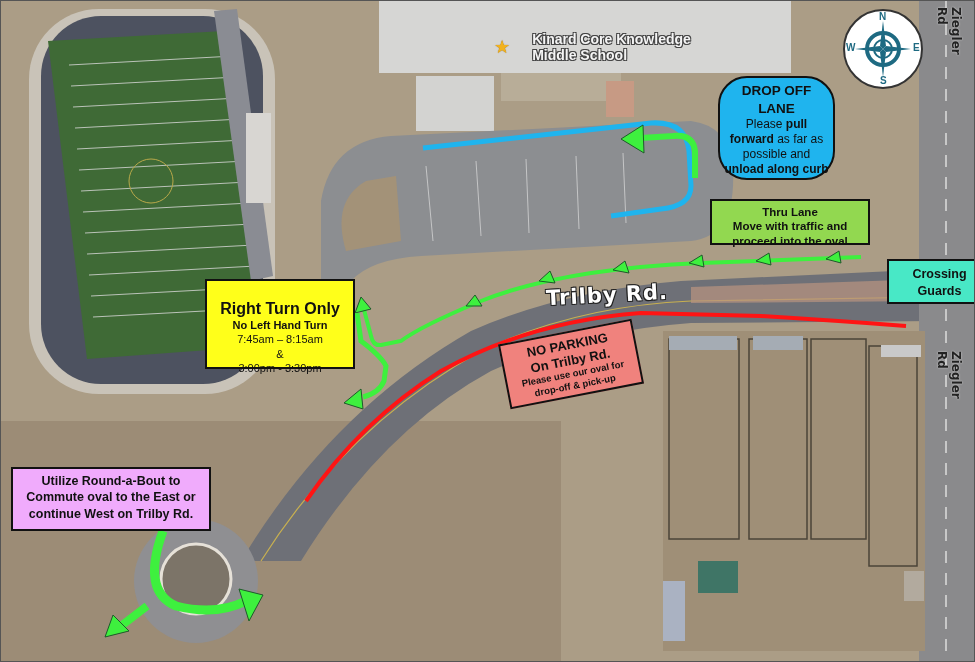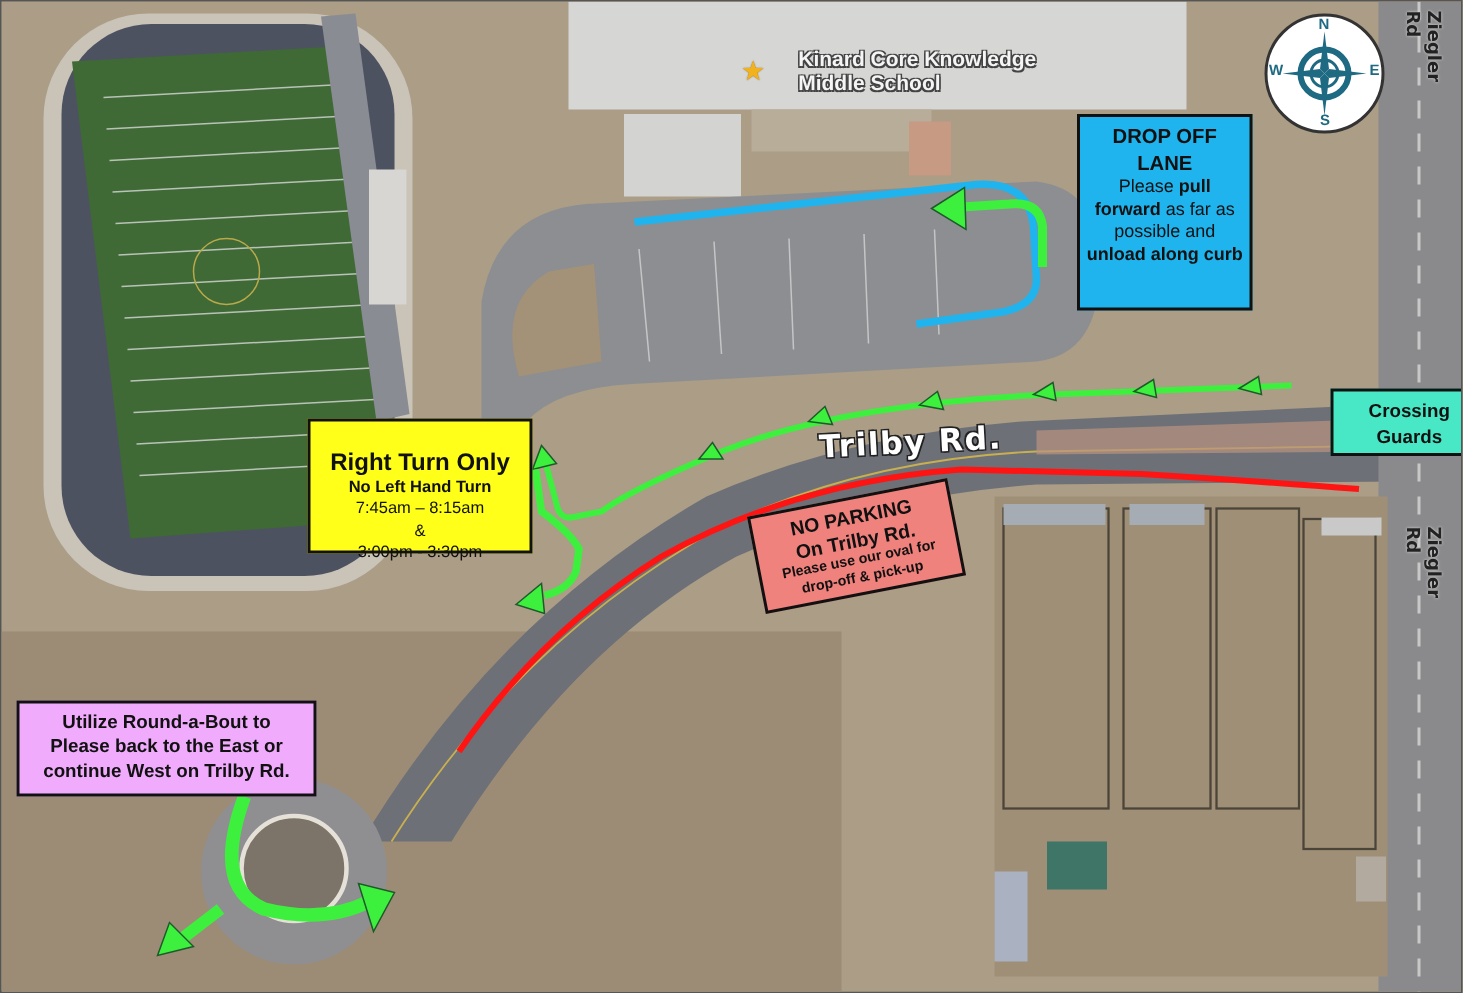--- a/index.html
+++ b/index.html
@@ -1,21 +1,21 @@
 <!DOCTYPE html>
 <html><head>
   <meta charset="utf-8">
   <style>
     html, body { margin: 0; padding: 0; }
     body { width: 975px; height: 662px; overflow: hidden; background: #a89a84; font-family: "Liberation Sans", sans-serif; }
     #map { position: relative; width: 975px; height: 662px; overflow: hidden; background: #ad9f88; border: 1px solid #555; box-sizing: border-box; }
     svg.base { position: absolute; left: 0; top: 0; }
     .callout { position: absolute; box-sizing: border-box; border: 2px solid #111; text-align: center; color: #111; font-family: "Liberation Sans", sans-serif; line-height: 1.25; }
     .callout .b { font-weight: bold; }
-    .drop-off { left: 717px; top: 75px; width: 117px; height: 131px; background: #1fb4ee; padding-top: 4px; font-size: 12px; }
+    .drop-off { left: 717px; top: 75px; width: 117px; height: 104px; background: #1fb4ee; padding-top: 4px; font-size: 12px; border-radius: 29px; }
     .drop-off .title { font-weight: bold; font-size: 13.5px; line-height: 1.3; }
     .thru { left: 709px; top: 198px; width: 160px; height: 46px; background: #92d850; font-size: 11.5px; font-weight: bold; padding-top: 4px; line-height: 1.25; }
     .right-turn { left: 204px; top: 278px; width: 150px; height: 90px; background: #ffff1a; font-size: 11px; padding-top: 18px; line-height: 1.3; }
     .right-turn .title { font-size: 16px; font-weight: bold; line-height: 1.2; }
     .no-parking { left: 502px; top: 330px; width: 136px; height: 66px; background: #f0827d; font-size: 11px; padding-top: 4px; transform: rotate(-11deg); transform-origin: center; line-height: 1.2; }
     .no-parking .title { font-weight: bold; font-size: 13px; }
     .no-parking .sub { font-size: 9.5px; font-weight: bold; }
     .roundabout { left: 10px; top: 466px; width: 200px; height: 64px; background: #f0abfc; font-size: 12.5px; font-weight: bold; padding-top: 4px; line-height: 1.3; }
     .crossing { left: 886px; top: 258px; width: 105px; height: 45px; background: #48e8c6; font-size: 12.5px; font-weight: bold; padding-top: 5px; line-height: 1.35; }
     .road-label { position: absolute; color: #fff; font-weight: bold; text-shadow: -1px -1px 0 #222, 1px -1px 0 #222, -1px 1px 0 #222, 1px 1px 0 #222; font-family: "DejaVu Sans", sans-serif; }
@@ -156,39 +156,44 @@
 
   <div class="callout drop-off">
     <div class="title">DROP OFF</div>
     <div class="title">LANE</div>
     <div><span>Please </span><span class="b">pull</span></div>
     <div><span class="b">forward</span><span> as far as</span></div>
     <div>possible and</div>
     <div class="b">unload along curb</div>
   </div>
 
+  <div class="callout thru">
+    <div>Thru Lane</div>
+    <div>Move with traffic and</div>
+    <div>proceed into the oval</div>
+  </div>
 
   <div class="callout right-turn">
     <div class="title">Right Turn Only</div>
     <div class="b">No Left Hand Turn</div>
     <div>7:45am – 8:15am</div>
     <div>&amp;</div>
     <div>3:00pm - 3:30pm</div>
   </div>
 
   <div class="callout no-parking">
     <div class="title">NO PARKING</div>
     <div class="title">On Trilby Rd.</div>
     <div class="sub">Please use our oval for</div>
     <div class="sub">drop-off &amp; pick-up</div>
   </div>
 
   <div class="callout roundabout">
     <div>Utilize Round-a-Bout to</div>
-    <div>Please back to the East or</div>
+    <div>Commute oval to the East or</div>
     <div>continue West on Trilby Rd.</div>
   </div>
 
   <div class="callout crossing">
     <div>Crossing</div>
     <div>Guards</div>
   </div>
 </div>
 
 </body></html>

